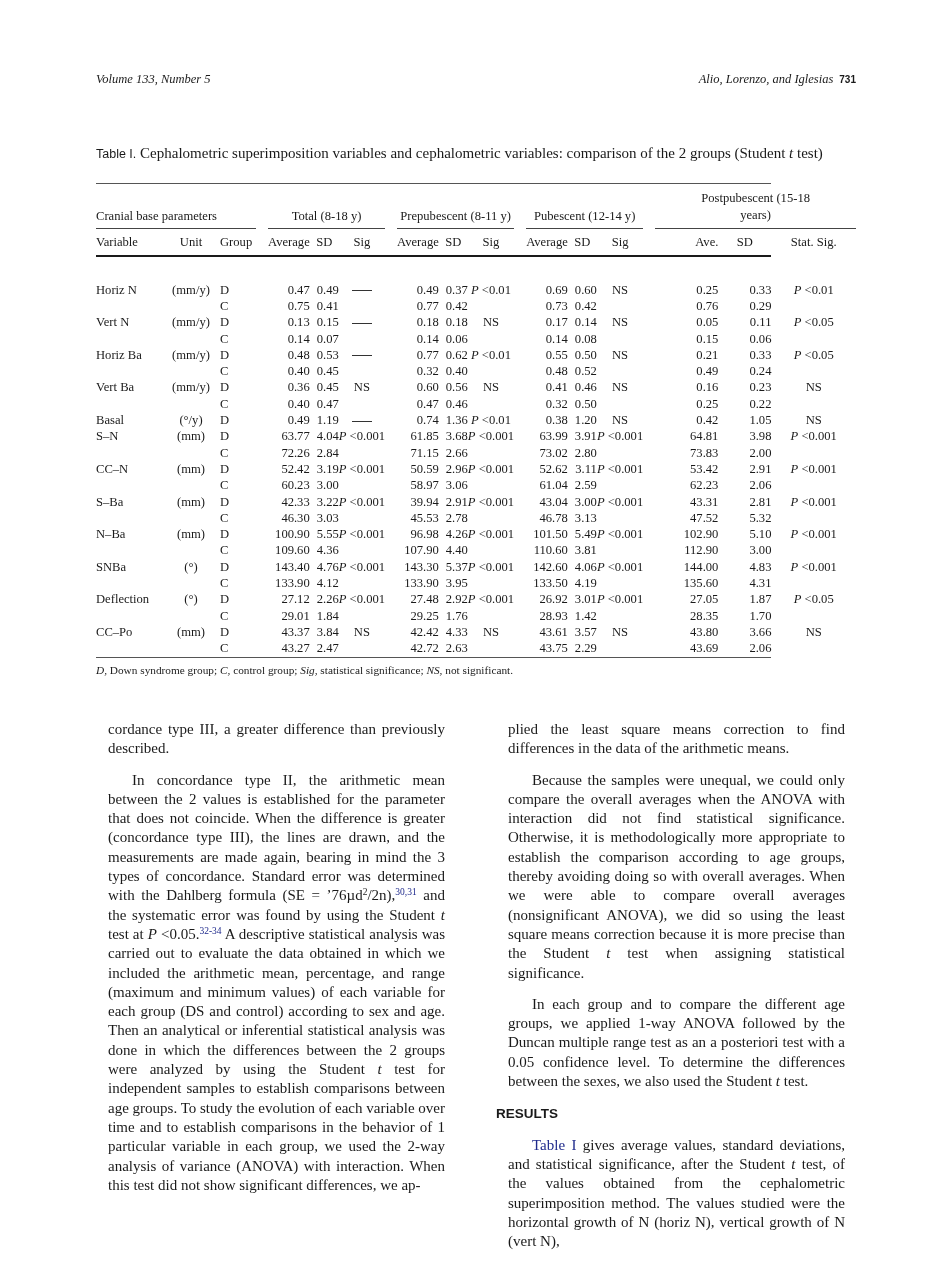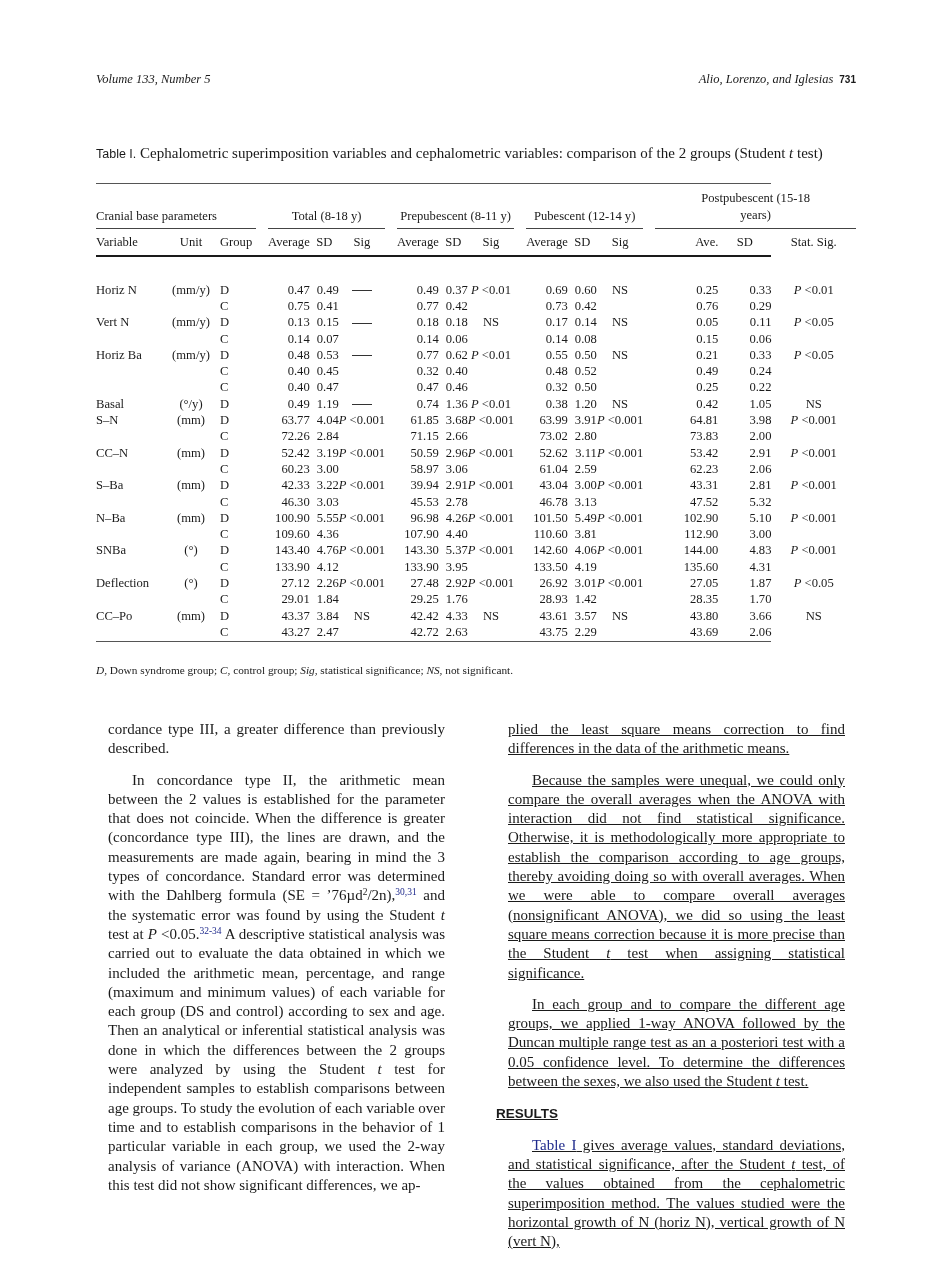--- a/index.html
+++ b/index.html
@@ -29,21 +29,21 @@
   .c-sd { text-align: right; padding-left: 7px !important; }
   .c-sig { text-align: center; }
   .c-sig i { font-style: italic; }
   .dash { display: inline-block; width: 20px; border-top: 1px solid #333; vertical-align: middle; }
   .footnote { position: absolute; top: 664px; left: 96px; width: 760px; font-size: 11.3px; }
   .footnote i { font-style: italic; }
   .col { position: absolute; width: 361px; font-size: 15px; line-height: 19.3px; text-align: justify; }
   .col p { margin: 12px; }
   .col p.indent { text-indent: 24px; }
   .col-left { top: 708px; left: 96px; }
-  .col-right { top: 708px; left: 496px; text-decoration: underline; }
+  .col-right { top: 708px; left: 496px; }
   .col sup { font-size: 9.5px; line-height: 0; vertical-align: 5px; }
   .col sup.ref, .col .link { color: #1f2a8c; }
   .col i { font-style: italic; }
   .heading { font-family: "Liberation Sans", sans-serif; font-weight: bold; font-size: 13.5px; margin: 13px 0 9px 0; text-align: left; }
 </style>
 </head>
 <body>
 
 <div class="running-head">
   <div class="left">
@@ -221,20 +221,41 @@
         <td></td>
         <td class="c-avg">0.48</td>
         <td class="c-sd">0.52</td>
         <td class="c-sig"></td>
         <td></td>
         <td class="c-avg">0.49</td>
         <td class="c-sd">0.24</td>
         <td class="c-sig"></td>
       </tr>
       <tr>
+        <td class="c-var">Vert Ba</td>
+        <td class="c-unit">(mm/y)</td>
+        <td class="c-grp">D</td>
+        <td></td>
+        <td class="c-avg">0.36</td>
+        <td class="c-sd">0.45</td>
+        <td class="c-sig">NS</td>
+        <td></td>
+        <td class="c-avg">0.60</td>
+        <td class="c-sd">0.56</td>
+        <td class="c-sig">NS</td>
+        <td></td>
+        <td class="c-avg">0.41</td>
+        <td class="c-sd">0.46</td>
+        <td class="c-sig">NS</td>
+        <td></td>
+        <td class="c-avg">0.16</td>
+        <td class="c-sd">0.23</td>
+        <td class="c-sig">NS</td>
+      </tr>
+      <tr>
         <td class="c-var"></td>
         <td class="c-unit"></td>
         <td class="c-grp">C</td>
         <td></td>
         <td class="c-avg">0.40</td>
         <td class="c-sd">0.47</td>
         <td class="c-sig"></td>
         <td></td>
         <td class="c-avg">0.47</td>
         <td class="c-sd">0.46</td>

